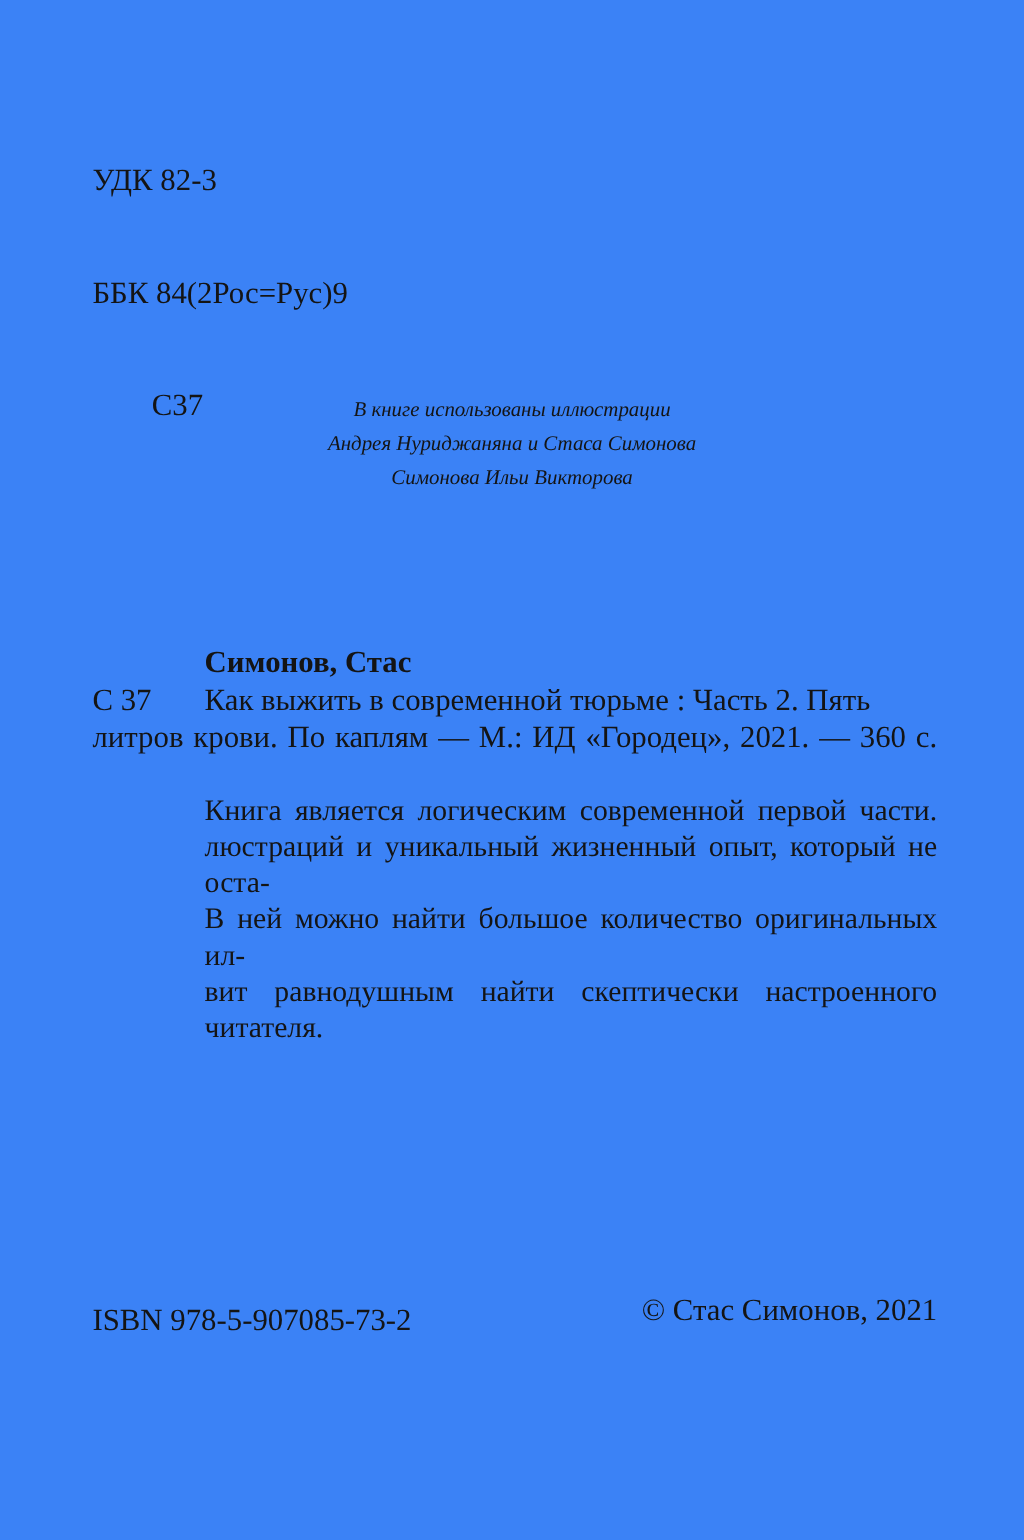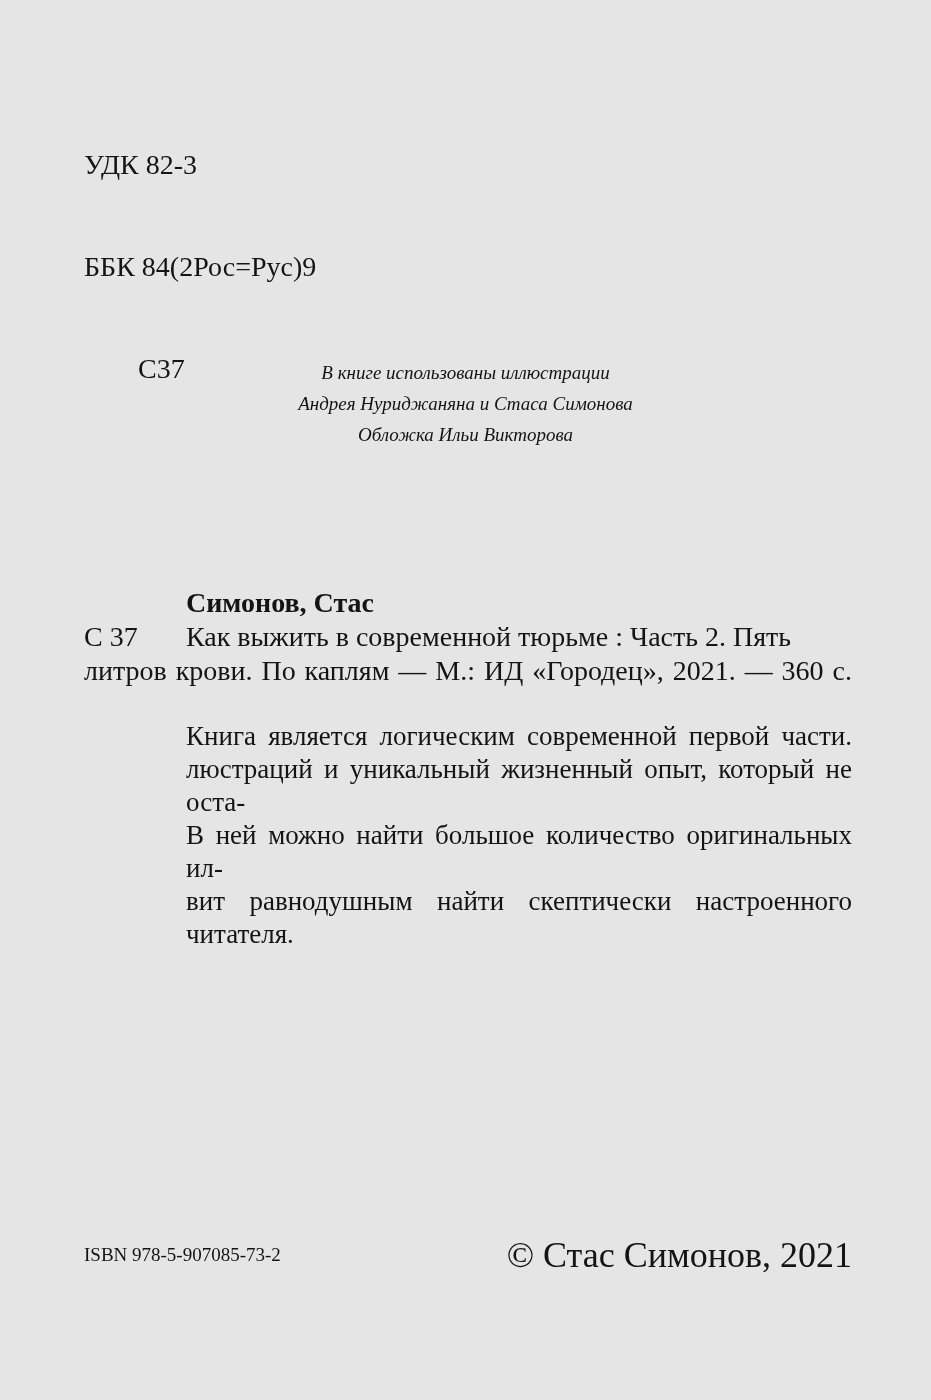--- a/index.html
+++ b/index.html
@@ -4,21 +4,21 @@
 <style>
   html, body {
     margin: 0;
     padding: 0;
     background: #ffffff;
   }
   .page {
     position: relative;
     width: 931px;
     height: 1400px;
-    background: #e5e5e5;
+    background: #3b82f6;
     color: #141414;
     font-family: "Liberation Serif", "DejaVu Serif", serif;
     overflow: hidden;
   }
 
   
   .class-block {
     position: absolute;
     top: 80px;
     left: 84px;
@@ -80,49 +80,49 @@
     line-height: 33px;
   }
   .annotation-block .jline {
     text-align: justify;
     text-align-last: justify;
   }
 
   
   .isbn {
     position: absolute;
-    top: 1238px;
+    top: 1184px;
     left: 84px;
-    font-size: 19px;
+    font-size: 28px;
     line-height: 34px;
   }
   .copyright-block {
     position: absolute;
-    top: 1238px;
+    top: 1174px;
     right: 79px;
     text-align: left;
-    font-size: 36px;
+    font-size: 28px;
     line-height: 35px;
   }
 </style>
 </head>
 <body>
 
 <div class="page">
 
   <div class="class-block">
     <div>УДК 82-3</div>
     <div>ББК 84(2Рос=Рус)9</div>
     <div class="sign">С37</div>
   </div>
 
   <div class="credits-block">
     <div>В книге использованы иллюстрации</div>
     <div>Андрея Нуриджаняна и Стаса Симонова</div>
-    <div>Обложка Ильи Викторова</div>
+    <div>Симонова Ильи Викторова</div>
   </div>
 
   <div class="catalog-block">
     <div class="catalog-author">Симонов, Стас</div>
     <div class="catalog-line1">
       <span class="catalog-code">С 37</span>
       <span>Как выжить в современной тюрьме : Часть 2. Пять</span>
     </div>
     <div class="catalog-line2">литров крови. По каплям — М.: ИД «Городец», 2021. — 360 с.</div>
   </div>

